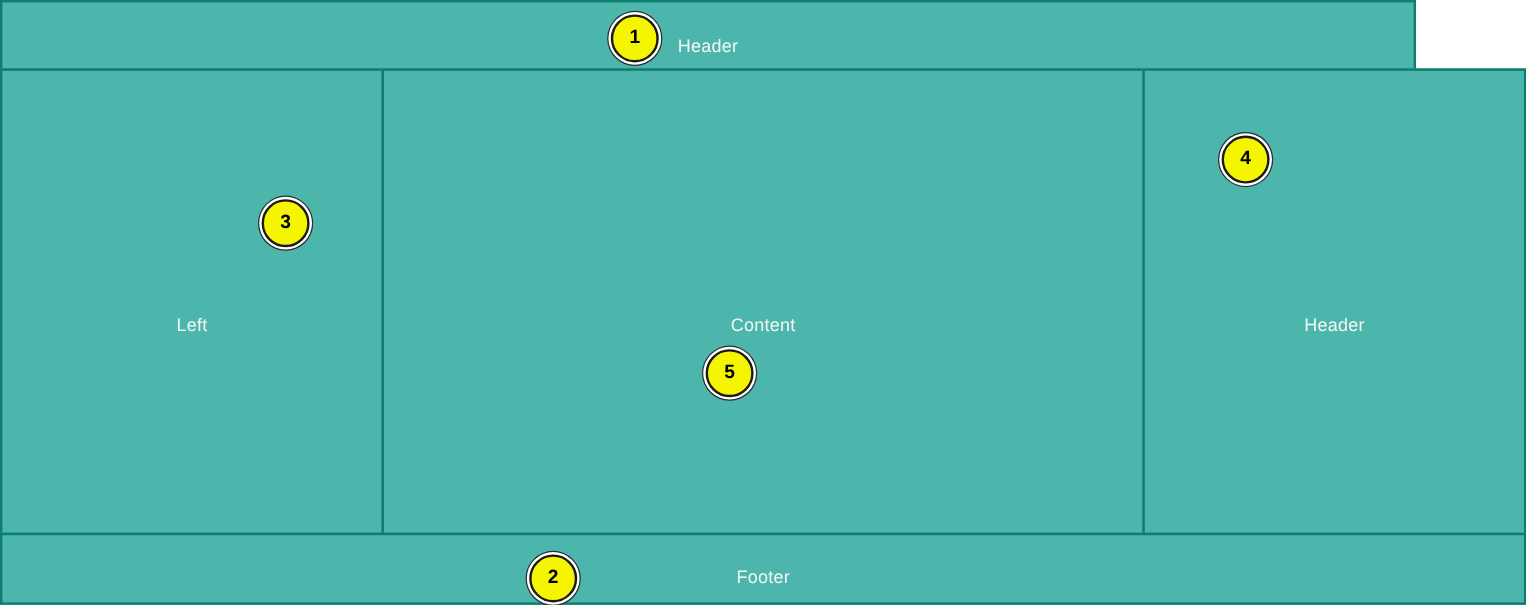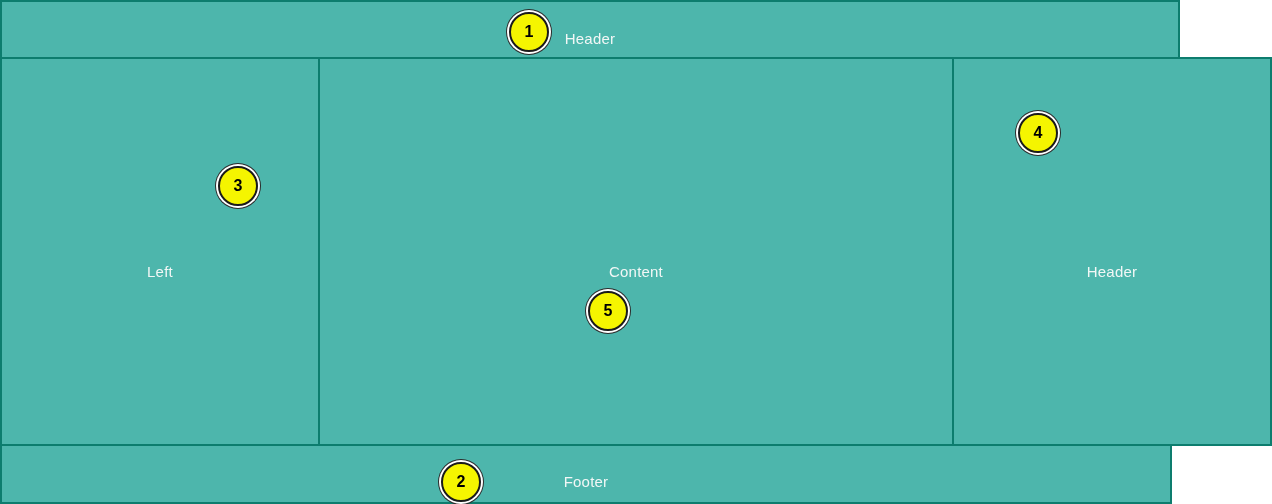--- a/index.html
+++ b/index.html
@@ -71,21 +71,21 @@
   #region-right {
     left: 952px;
     top: 57px;
     width: 320px;
     height: 389px;
   }
 
   #region-footer {
     left: 0px;
     top: 444px;
-    width: 1172px;
+    width: 1272px;
     height: 60px;
   }
   #region-footer .region-label { margin-top: 14px; }
 
   
   .marker {
     position: absolute;
     width: 36px;
     height: 36px;
     border-radius: 50%;

